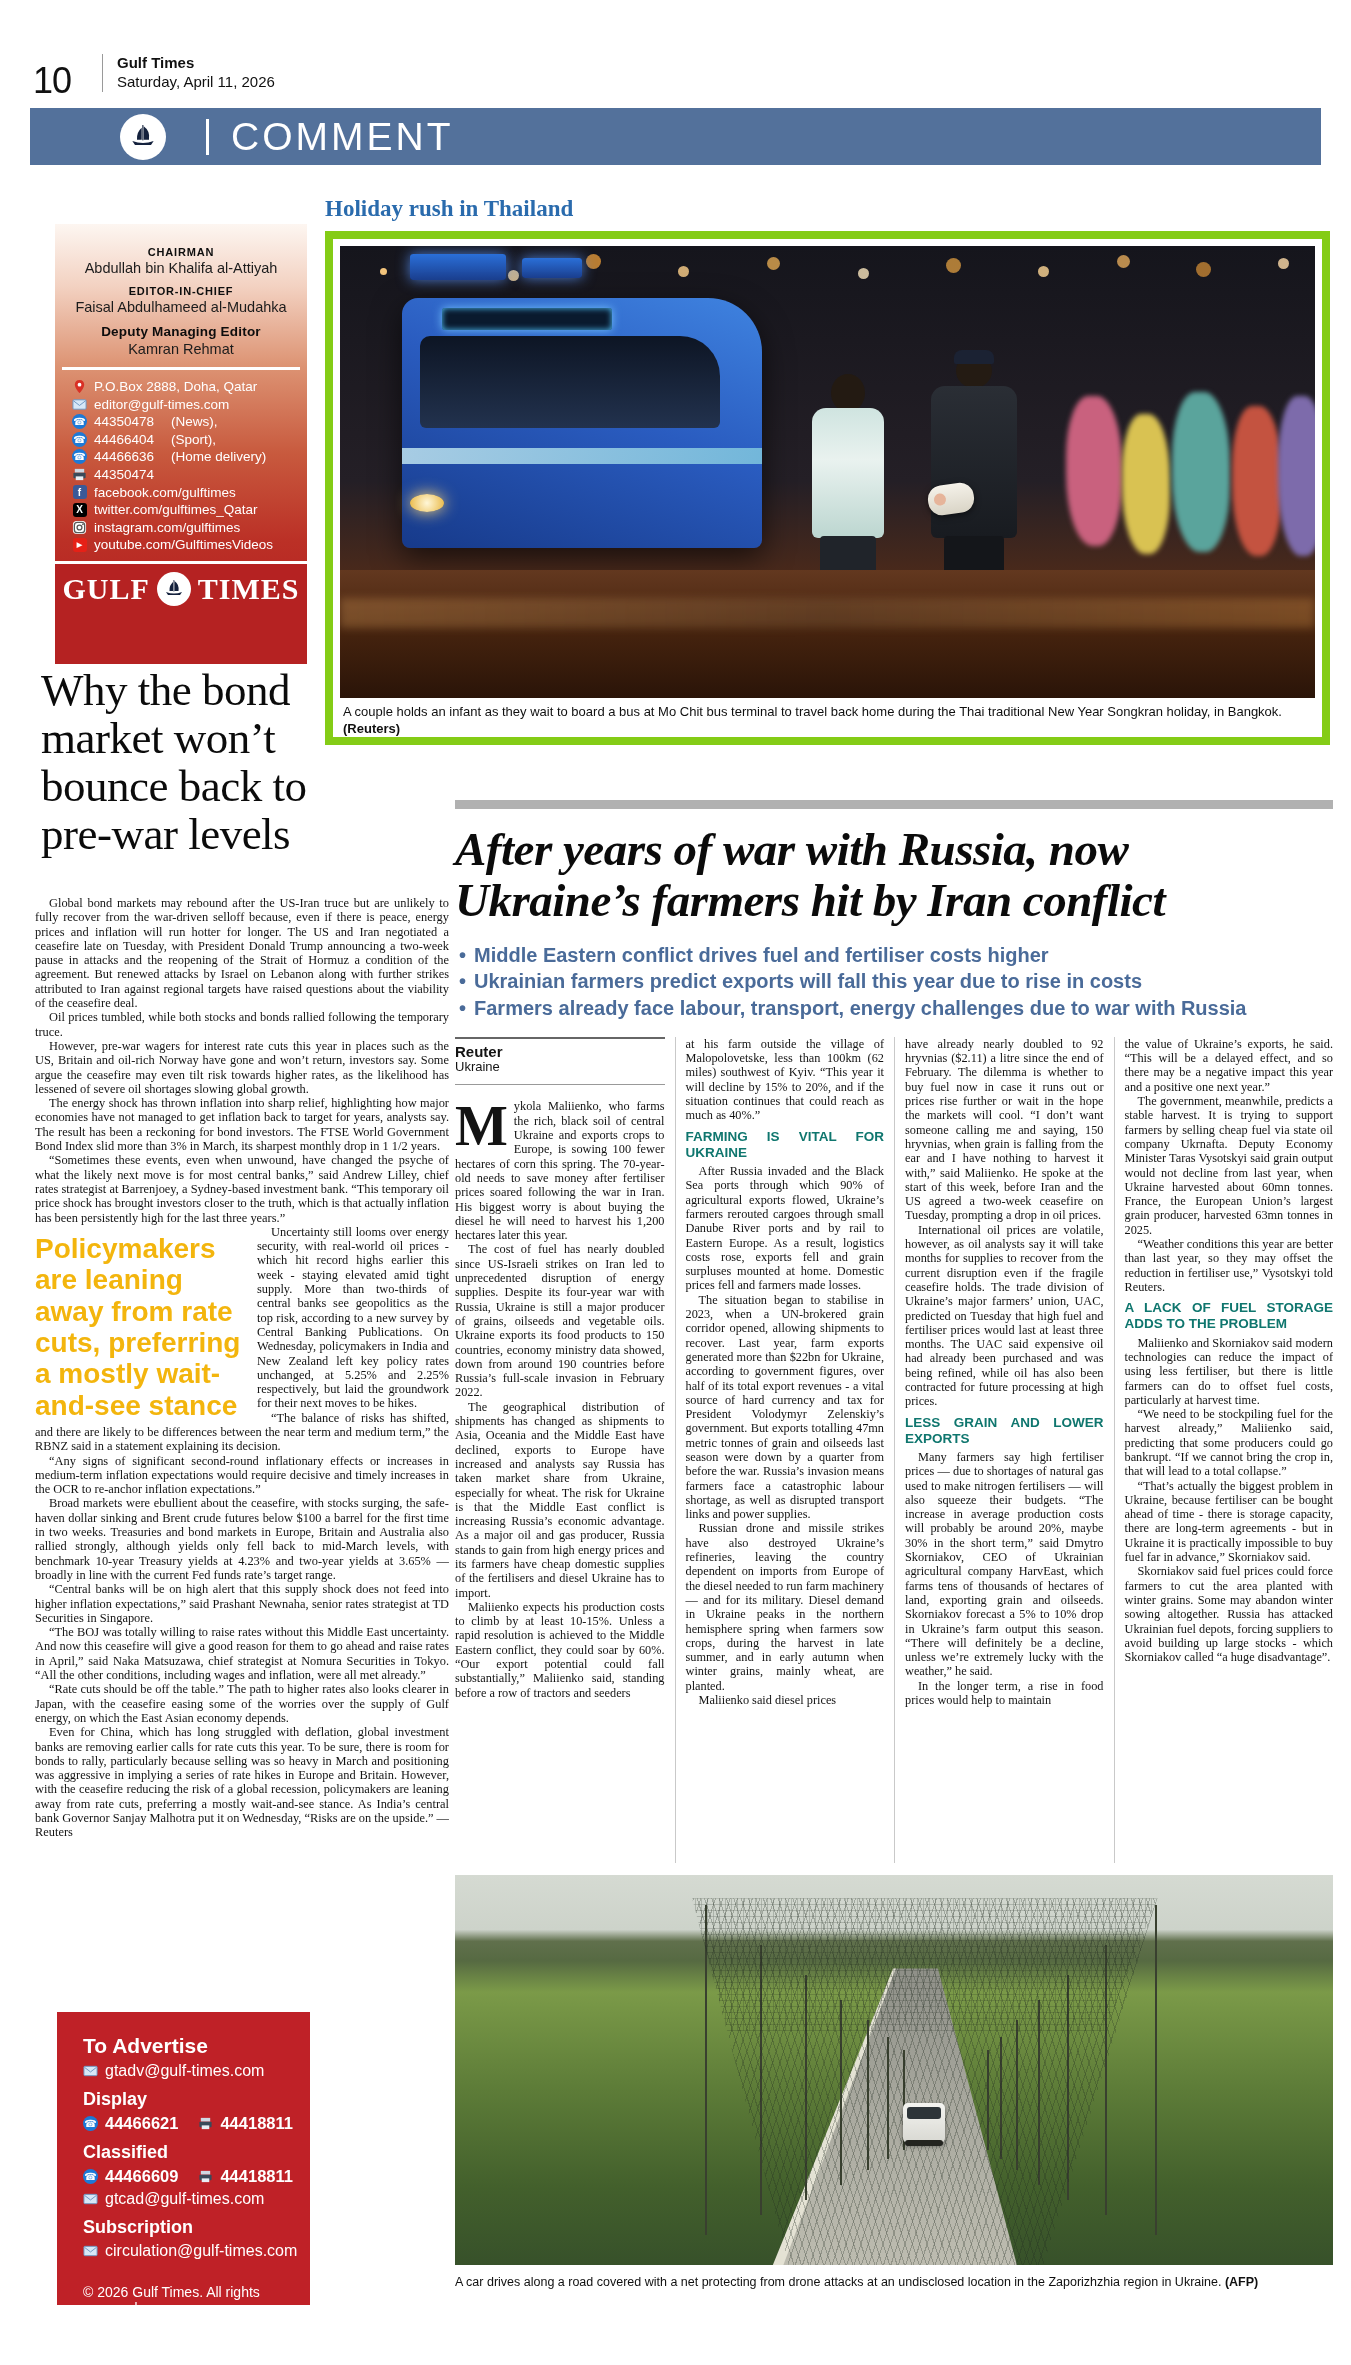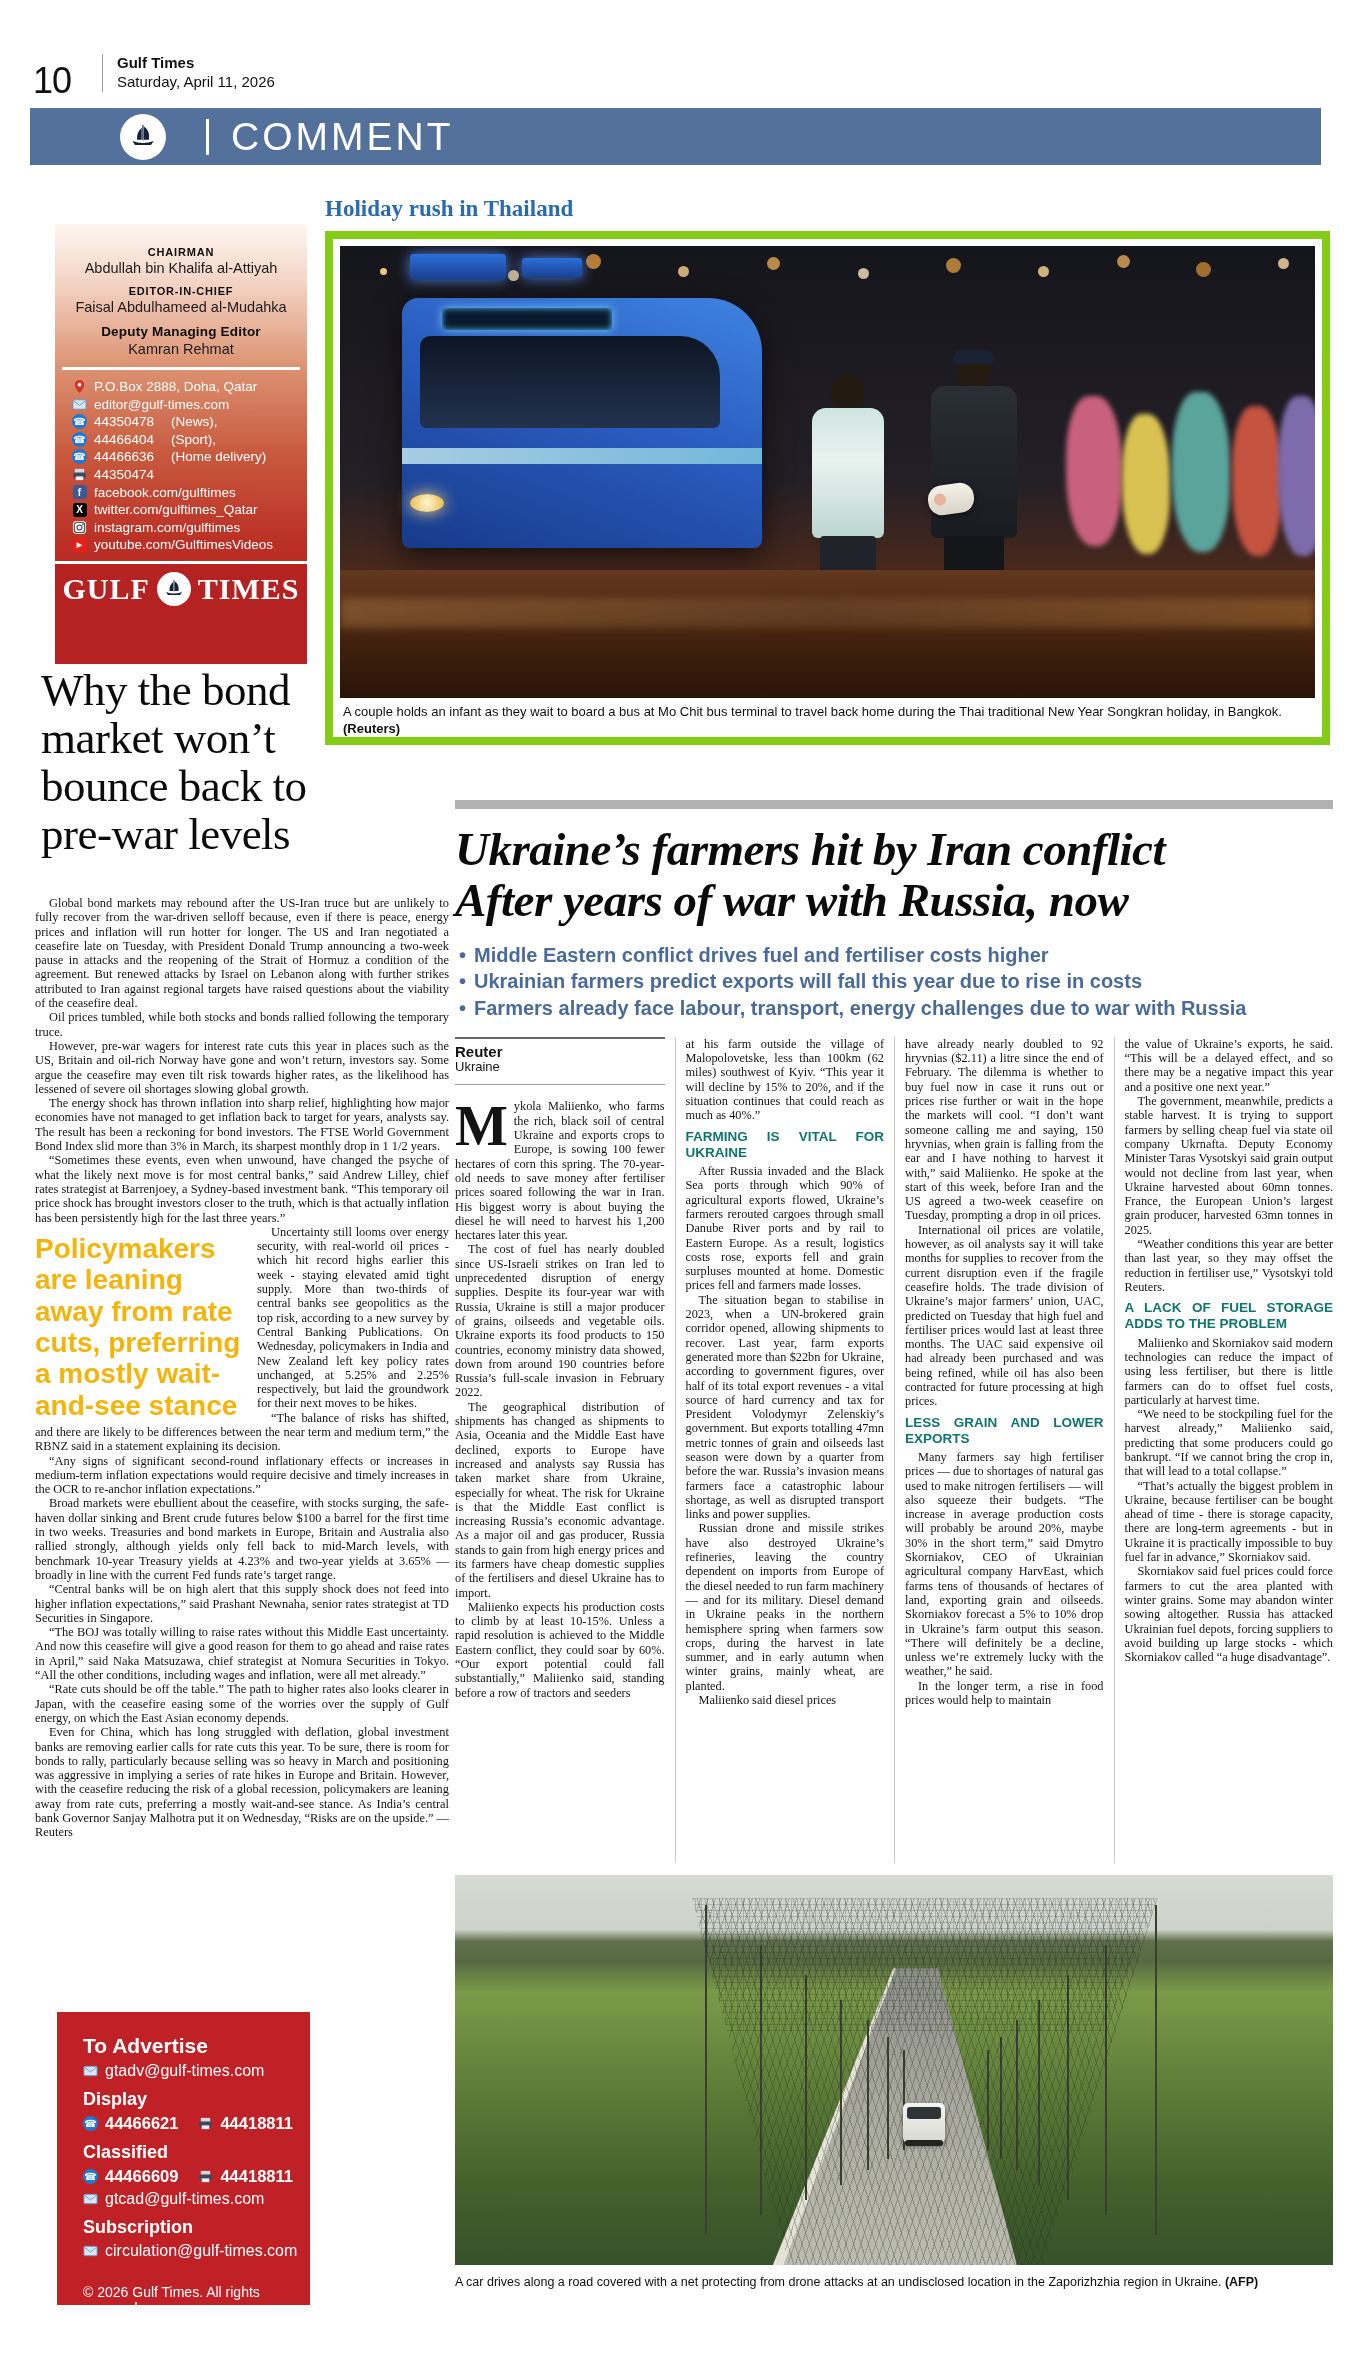--- a/index.html
+++ b/index.html
@@ -367,22 +367,22 @@
     <div class="blob" style="left:938px;top:150px;width:48px;height:160px;background:#7d6bab;"></div>
     <div class="t-floor"></div>
     <div class="t-floor-glow"></div>
   </div>
   <div class="thai-caption"><span>A couple holds an infant as they wait to board a bus at Mo Chit bus terminal to travel back home during the Thai traditional New Year Songkran holiday, in Bangkok. </span><span class="credit">(Reuters)</span></div>
 </div>
 
 <div class="farm">
   <div class="farm-bar"></div>
   <h1 class="farm-headline" style="margin:0;">
+    <span style="display:block;">After years of war with Russia, now</span>
     <span style="display:block;">Ukraine’s farmers hit by Iran conflict</span>
-    <span style="display:block;">After years of war with Russia, now</span>
   </h1>
   <ul class="bullets" id="bullet-list">
       <li>Middle Eastern conflict drives fuel and fertiliser costs higher</li>
       <li>Ukrainian farmers predict exports will fall this year due to rise in costs</li>
       <li>Farmers already face labour, transport, energy challenges due to war with Russia</li>
     </ul>
   <div class="farm-cols">
     <div class="farm-col">
         <div class="byline">
           <div class="byline-agency">Reuter</div>

